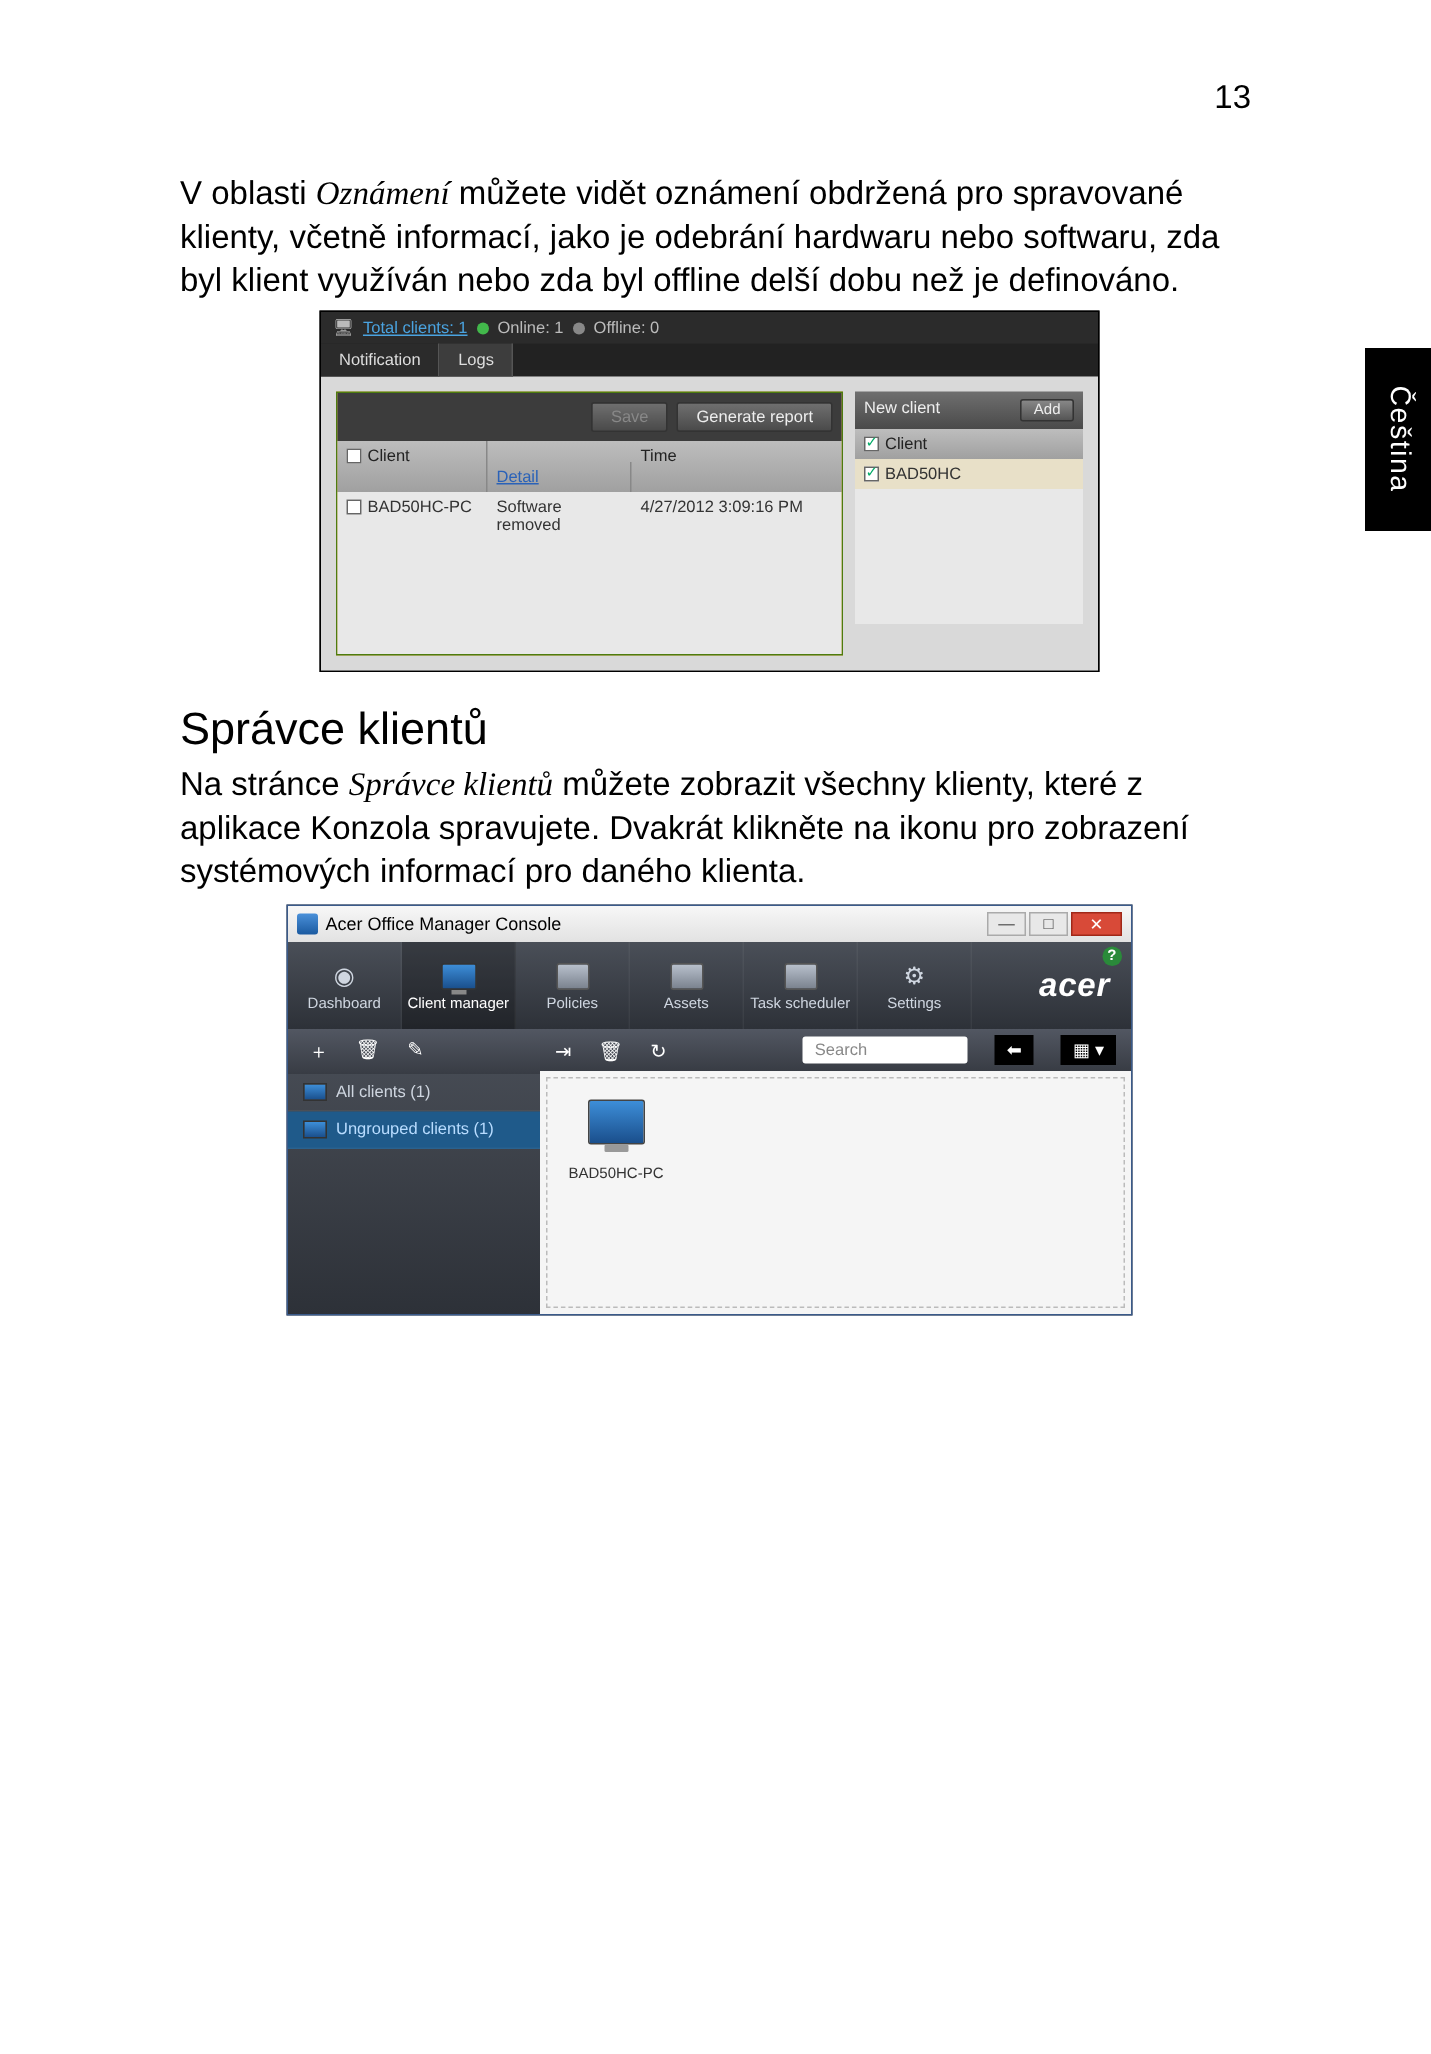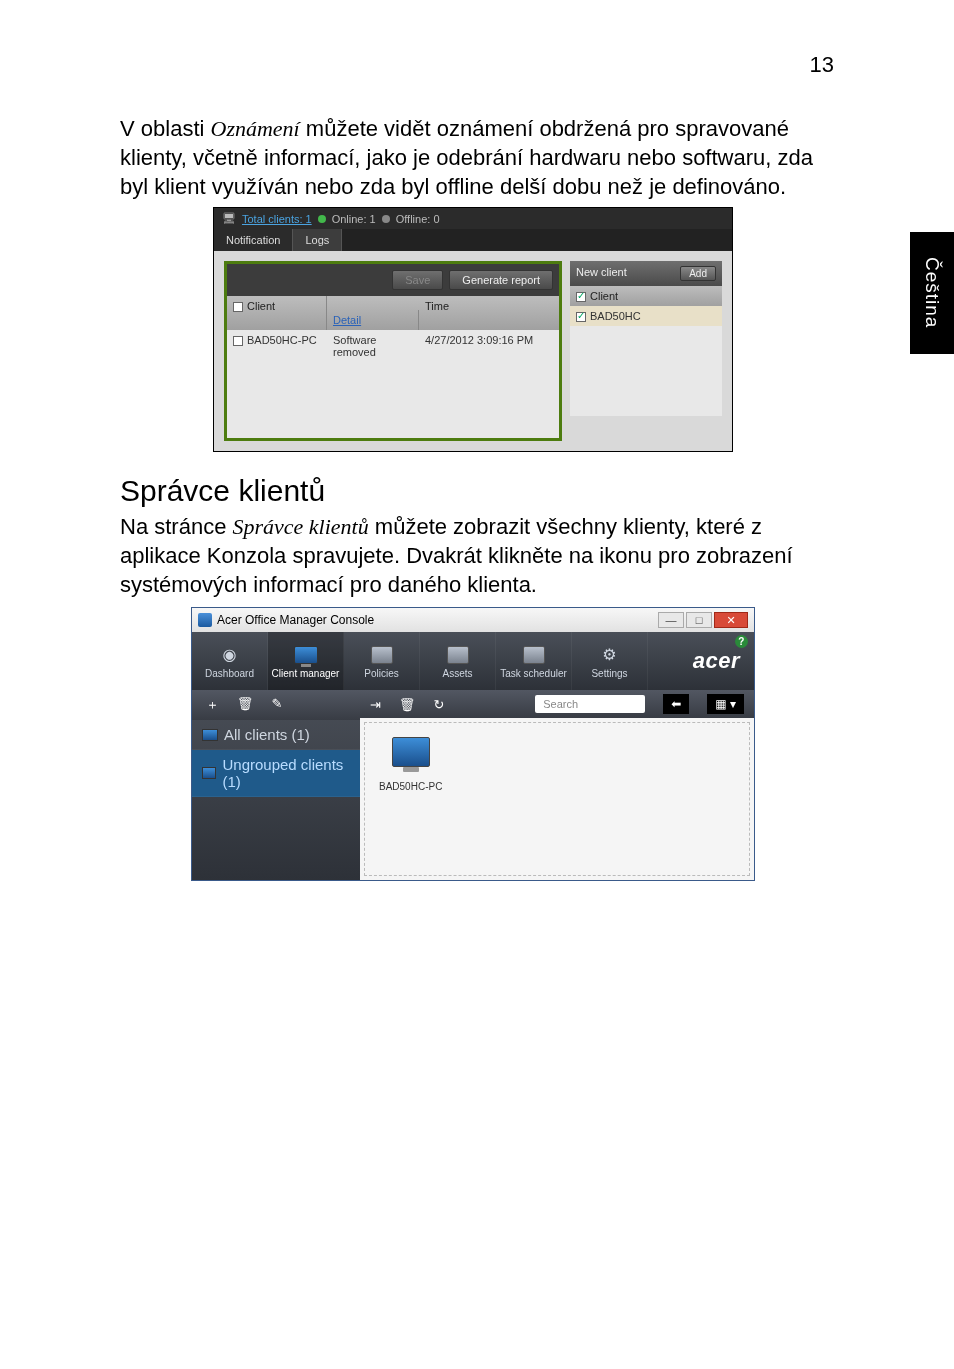--- a/index.html
+++ b/index.html
@@ -79,21 +79,21 @@
       color: #ddd;
       border-right: 1px solid #555;
     }
     .shot1 .tab.active { background: #2b2b2b; }
     .shot1 .panel {
       background: #d9d9d9;
       padding: 10px;
       display: flex;
       gap: 8px;
     }
-    .shot1 .left-col { flex: 1; background: #fdba74; border: 3px solid #4d7c0f; }
+    .shot1 .left-col { flex: 1; background: #fdba74; border: 1px solid #4d7c0f; }
     .shot1 .btnrow {
       display: flex;
       justify-content: flex-end;
       gap: 6px;
       padding: 6px;
       background: #3c3c3c;
     }
     .shot1 .sbtn {
       background: linear-gradient(#6f6f6f,#4a4a4a);
       color: #eee;
@@ -256,21 +256,21 @@
     .shot2 .sb-tools {
       display: flex;
       gap: 18px;
       padding: 6px 14px;
       background: linear-gradient(#525762,#383c44);
       font-size: 13px;
       color: #fff;
     }
     .shot2 .sb-item {
       padding: 6px 10px;
-      font-size: 15px;
+      font-size: 11px;
       color: #cfd6e0;
       display: flex;
       align-items: center;
       gap: 6px;
       border-bottom: 1px solid rgba(255,255,255,0.05);
     }
     .shot2 .sb-item.sel {
       background: #1f5a8a;
       color: #b8dcff;
     }

